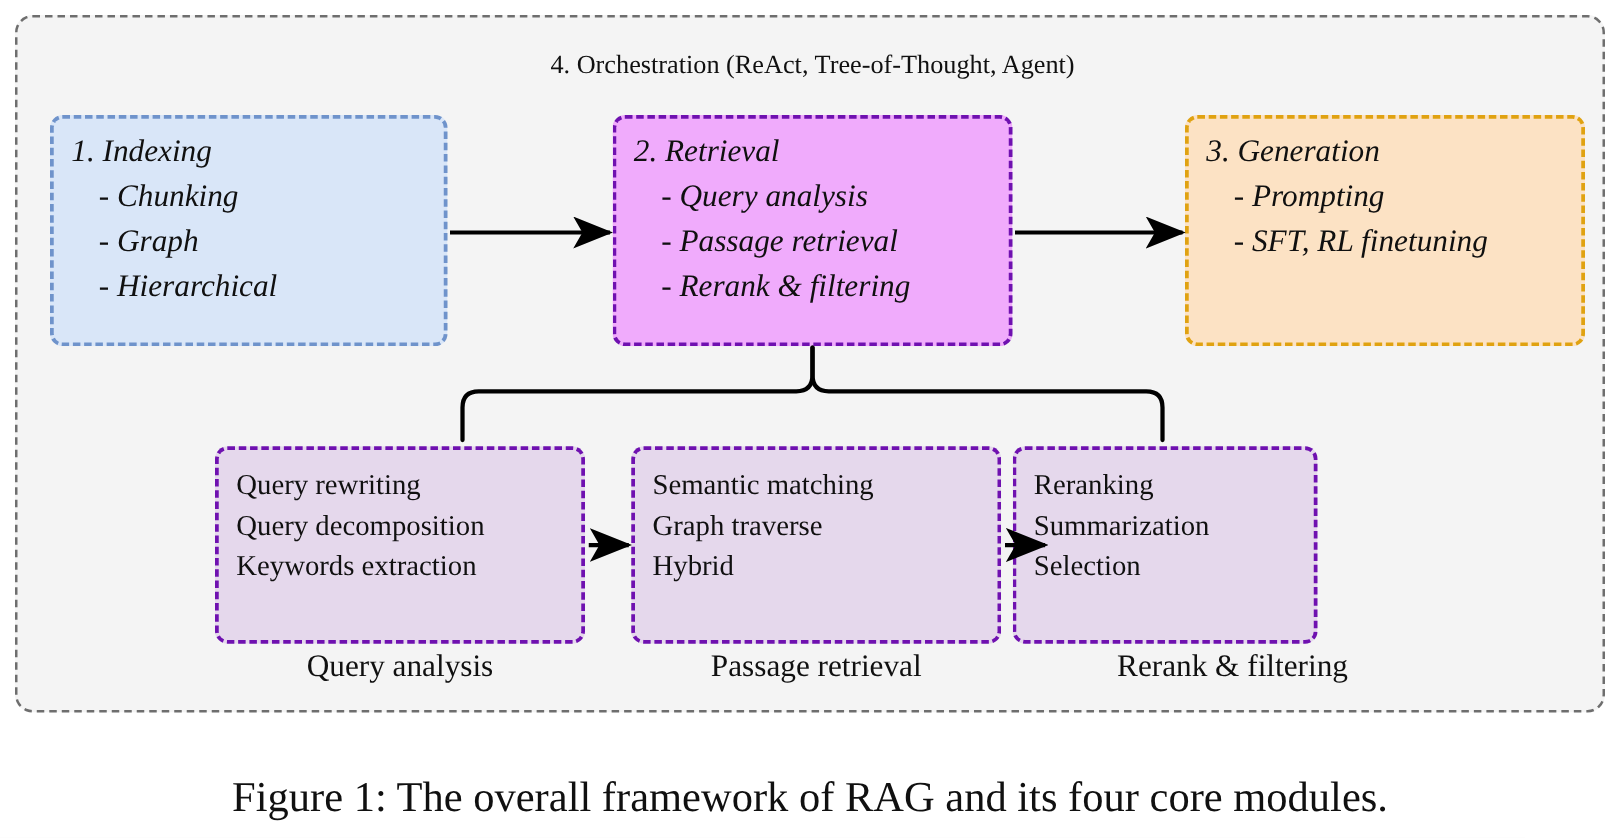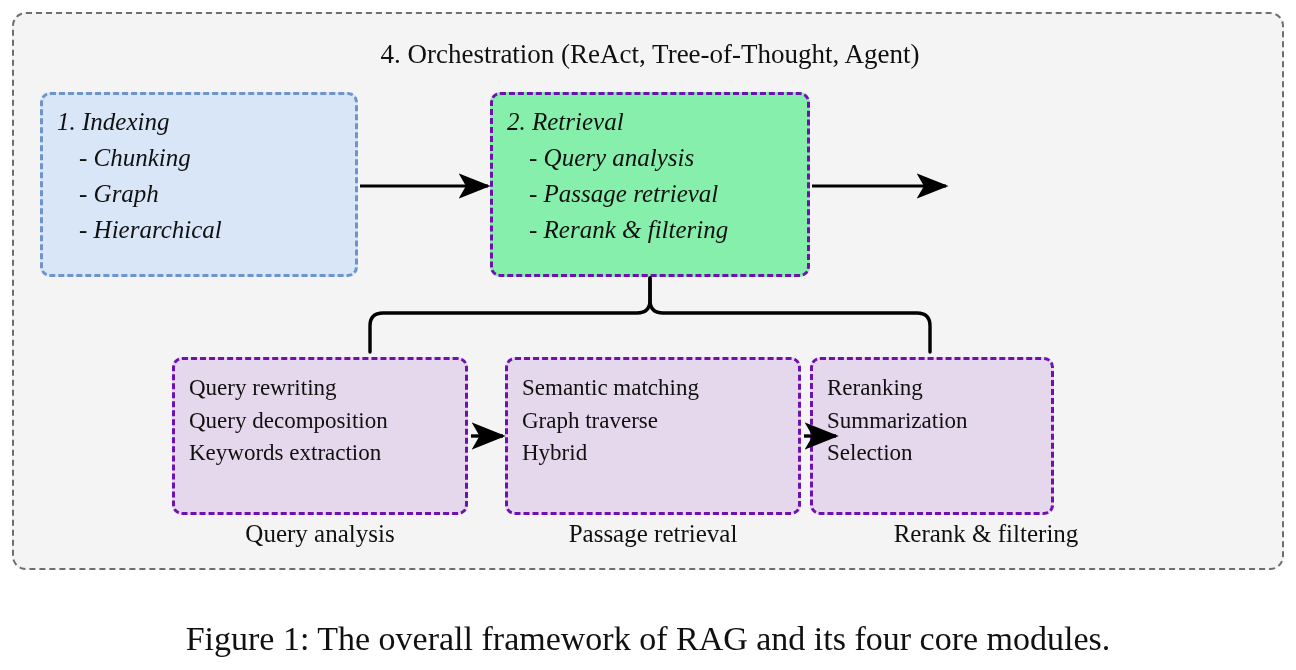--- a/index.html
+++ b/index.html
@@ -33,21 +33,21 @@
     border: 2.5px dashed #6e6e6e;
     border-radius: 14px;
     background: #f4f4f4;
   }
   .outer-title {
     position: absolute;
     left: 0;
     top: 26px;
     width: 1272px;
     text-align: center;
-    font-size: 27px;
+    font-size: 21px;
     line-height: 1.1;
     white-space: nowrap;
   }
 
   
   .mod {
     position: absolute;
     box-sizing: border-box;
     border-width: 3px;
     border-style: dashed;
@@ -75,21 +75,21 @@
   }
 
   .box-indexing {
     left: 40px; top: 92px; width: 318px; height: 185px;
     border-color: #6f93cb;
     background: #d9e6f8;
   }
   .box-retrieval {
     left: 490px; top: 92px; width: 320px; height: 185px;
     border-color: #6f11b0;
-    background: #86efac;
+    background: #f0abfc;
   }
   .box-generation {
     left: 948px; top: 92px; width: 320px; height: 185px;
     border-color: #e0a211;
     background: #fce2c4;
   }
 
   
   .sub {
     position: absolute;
@@ -166,20 +166,27 @@
 
   <div class="mod box-retrieval">
     <div class="mod-title">2. Retrieval</div>
     <ul>
       <li>Query analysis</li>
       <li>Passage retrieval</li>
       <li>Rerank &amp; filtering</li>
     </ul>
   </div>
 
+  <div class="mod box-generation">
+    <div class="mod-title">3. Generation</div>
+    <ul>
+      <li>Prompting</li>
+      <li>SFT, RL finetuning</li>
+    </ul>
+  </div>
 
   <div class="sub sub-1">
     <ul>
       <li>Query rewriting</li>
       <li>Query decomposition</li>
       <li>Keywords extraction</li>
     </ul>
   </div>
   <div class="sub-label lbl-1">Query analysis</div>
 

